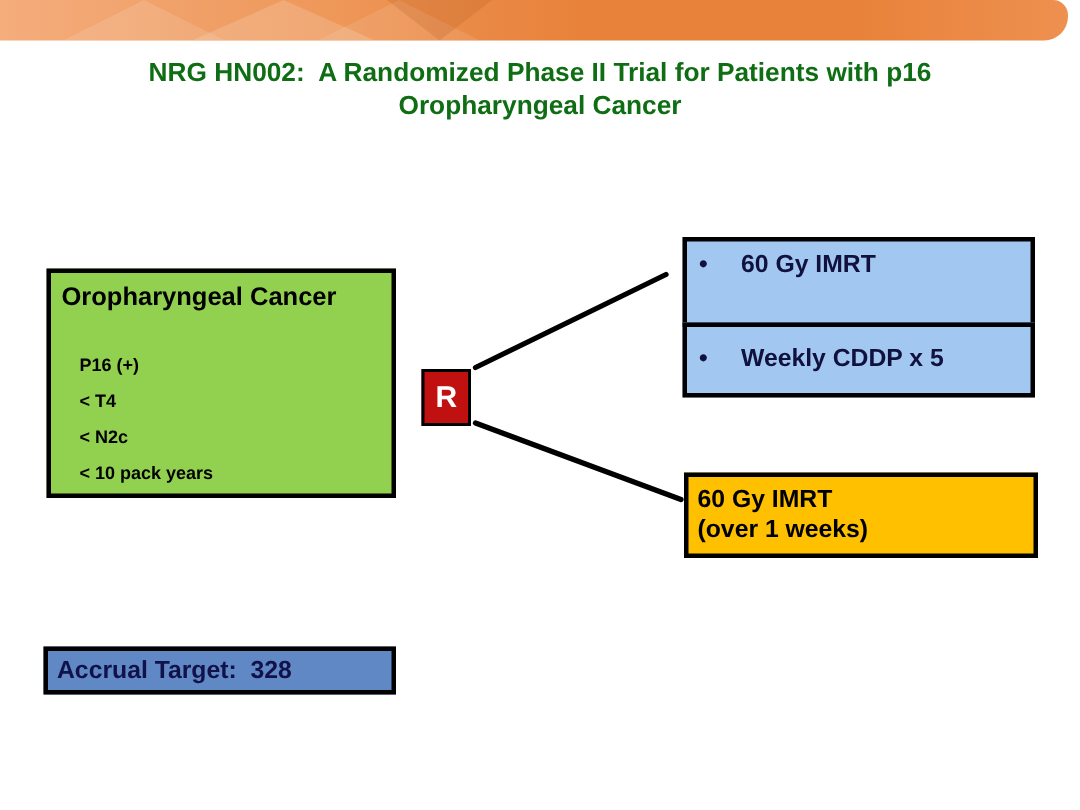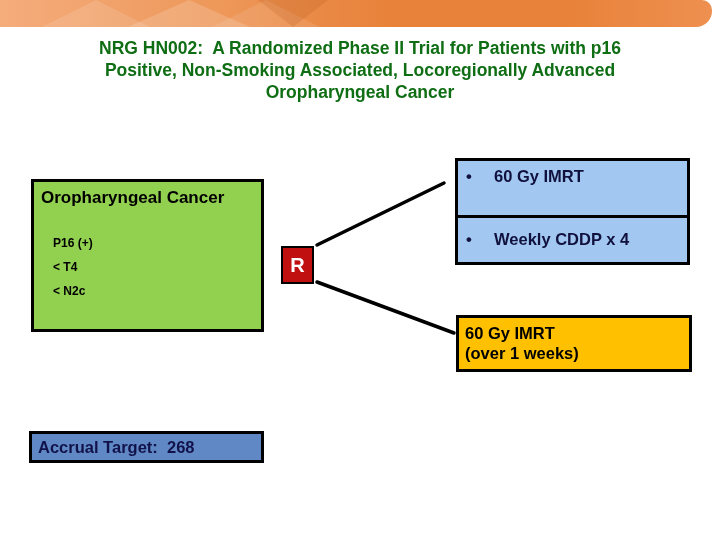--- a/index.html
+++ b/index.html
@@ -67,30 +67,30 @@
 
   <div class="banner">
     <div class="tri t1"></div>
     <div class="tri t2"></div>
     <div class="tri t3"></div>
     <div class="tri t4"></div>
   </div>
 
   <div class="title">
     <div class="title-line">NRG HN002:  A Randomized Phase II Trial for Patients with p16</div>
-    <div class="title-line">Positive, Non-Smoking Associated, Locoregionally Advanced</div>
     <div class="title-line">Oropharyngeal Cancer</div>
   </div>
 
   <div class="green-box">
     <div class="green-header">Oropharyngeal Cancer</div>
     <div class="green-items">
       <div>P16 (+)</div>
       <div>&lt; T4</div>
       <div>&lt; N2c</div>
+      <div>&lt; 10 pack years</div>
     </div>
   </div>
 
   <svg class="connectors" viewBox="0 0 720 540">
     <line x1="317" y1="245" x2="444" y2="183" stroke="#000" stroke-width="3.5" stroke-linecap="round"></line>
     <line x1="317" y1="282" x2="454" y2="333" stroke="#000" stroke-width="3.5" stroke-linecap="round"></line>
   </svg>
 
   <div class="r-box">
     <span>R</span>
@@ -99,26 +99,26 @@
   <div class="blue-box arm1">
     <div class="bullet-row">
       <span class="bullet">•</span>
       <span>60 Gy IMRT</span>
     </div>
   </div>
 
   <div class="blue-box arm1b">
     <div class="bullet-row">
       <span class="bullet">•</span>
-      <span>Weekly CDDP x 4</span>
+      <span>Weekly CDDP x 5</span>
     </div>
   </div>
 
   <div class="gold-box">
     <div>60 Gy IMRT</div>
     <div>(over 1 weeks)</div>
   </div>
 
   <div class="accrual-box">
-    <span class="ws-pre">Accrual Target:  268</span>
+    <span class="ws-pre">Accrual Target:  328</span>
   </div>
 
 </div>
 
 </body></html>

